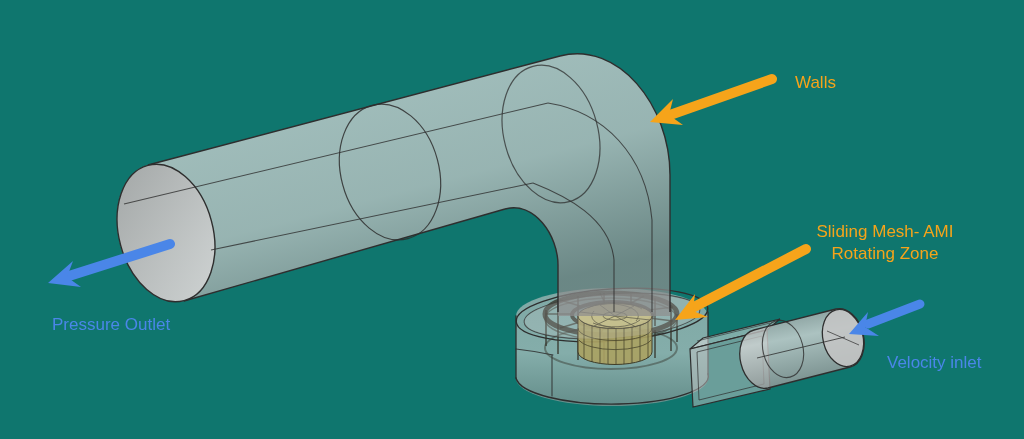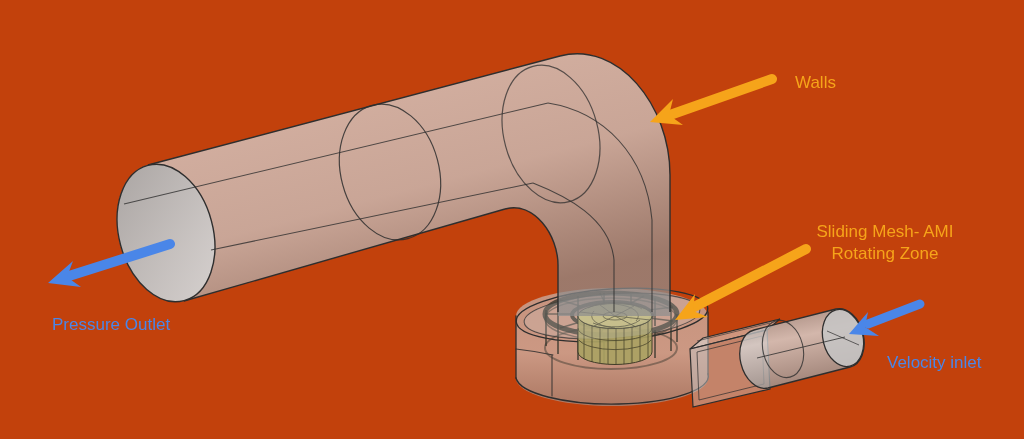--- a/index.html
+++ b/index.html
@@ -1,18 +1,18 @@
 <!DOCTYPE html>
 <html><head>
 <meta charset="utf-8">
 <style>
   html,body{margin:0;padding:0;}
   body{background:#e9e9e9;font-family:"Liberation Sans", sans-serif;}
   .stage{
-    position:relative;width:1024px;height:439px;background:#c2410c;overflow:hidden;
+    position:relative;width:1024px;height:439px;background:#0f766e;overflow:hidden;
   }
   svg{display:block;}
   text{font-family:"Liberation Sans", sans-serif;font-size:17px;}
   .ann-text{font-size:17px;}
 </style>
 </head>
 <body>
 
 <div class="stage">
 <svg width="1024" height="439" viewBox="0 0 1024 439">

